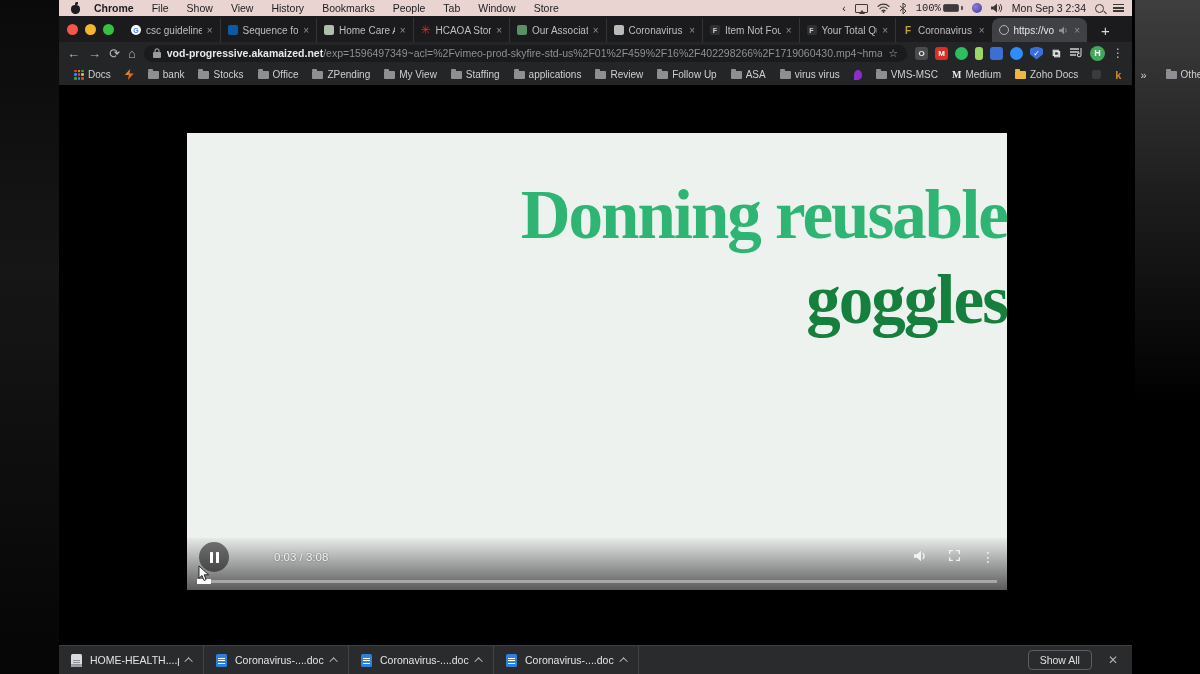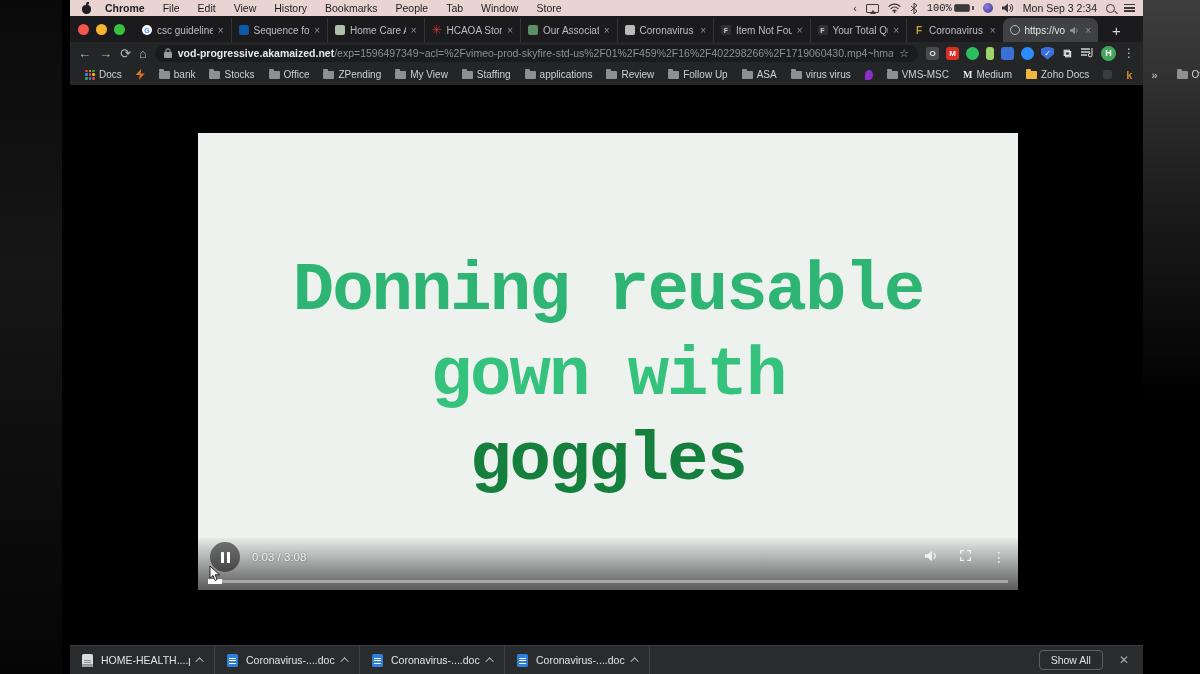--- a/index.html
+++ b/index.html
@@ -3,21 +3,21 @@
 <meta charset="utf-8">
 <style>
   * { margin:0; padding:0; box-sizing:border-box; }
   html,body { width:1200px; height:674px; background:#000; overflow:hidden;
               font-family:"Liberation Sans","DejaVu Sans",sans-serif; }
   .stage { position:relative; width:1200px; height:674px; background:#000; }
   .edge-left { position:absolute; left:0; top:0; width:62px; height:674px;
                background:linear-gradient(180deg,#0a0a0a,#161616 40%,#050505); }
   .edge-right { position:absolute; left:1135px; top:0; width:65px; height:674px;
                 background:linear-gradient(180deg,#3e3e3e,#1c1c1c 30%,#000 60%); }
-  .window { position:absolute; left:70px; top:0; width:1073px; height:674px; }
+  .window { position:absolute; left:59px; top:0; width:1073px; height:674px; }
 
   
   .menubar { position:absolute; left:0; top:0; width:100%; height:16px;
              background:#e9d4d2; display:flex; align-items:center;
              font-size:10.5px; color:#1d1d1f; padding:0 8px; }
   .menubar .mi { padding:0 9px; white-space:nowrap; }
   .menubar .app { font-weight:bold; }
   .mb-right { margin-left:auto; display:flex; align-items:center; gap:9px; }
   .apple { width:10px; height:11px; display:inline-block; position:relative; margin:0 4px; }
   .apple::before { content:''; position:absolute; left:0; top:2px; width:9px; height:9px;
@@ -106,26 +106,26 @@
   .k-ico { color:#c98a2f; font-weight:bold; font-size:11px; }
   .ghost-ico { width:9px; height:9px; border-radius:2px; background:#3a3b3d; }
   .bm-spacer { flex:1; }
   .chev2 { color:#cfd0d2; font-size:11px; padding:0 6px; }
   .bm-sep { width:1px; height:12px; background:#46474a; }
 
   
   .page { position:absolute; left:0; top:85px; width:100%; height:560px; background:#000; }
   .video { position:absolute; left:128px; top:48px; width:820px; height:457px;
            background:#eef2ef; overflow:hidden; }
-  .vtitle { padding-top:116px; text-align:center; font-weight:800;
-            font-family:Liberation Mono, monospace;
+  .vtitle { padding-top:40px; text-align:right; font-weight:800;
+            font-family:Liberation Serif, serif;
             font-size:69px; line-height:85px; letter-spacing:-2px; }
   .controls { position:absolute; left:0; bottom:0; width:100%; height:52px;
               background:linear-gradient(rgba(90,90,90,0.05), rgba(40,40,40,0.75));
-              display:flex; align-items:center; padding:0 12px 14px; color:#f2f2f2; }
+              display:flex; align-items:center; padding:0 12px 14px; color:#f2f2f2;gap:33px; }
   .pausebtn { width:30px; height:30px; border-radius:50%; background:rgba(0,0,0,0.5);
               display:flex; align-items:center; justify-content:center; gap:3px; position:relative; }
   .pausebtn i { width:3px; height:11px; background:#fff; border-radius:0.5px; }
   .vtime { font-size:11.5px; margin-left:12px; text-shadow:0 0 2px rgba(0,0,0,.5); }
   .vright { margin-left:auto; display:flex; align-items:center; gap:20px; }
   .progress { position:absolute; left:10px; right:10px; bottom:7px; height:3px;
               background:rgba(255,255,255,0.38); }
   .played { position:absolute; left:0; top:-1px; height:5px; width:14px; background:#fff; }
   .cursor { position:absolute; left:11px; top:432px; z-index:5; }
 
@@ -157,21 +157,21 @@
 <div class="stage">
   <div class="edge-left"></div>
   <div class="edge-right"></div>
 
   <div class="window">
 
     <div class="menubar">
       <span class="apple"></span>
       <span class="mi app">Chrome</span>
       <span class="mi">File</span>
-      <span class="mi">Edit</span>
+      <span class="mi">Show</span>
       <span class="mi">View</span>
       <span class="mi">History</span>
       <span class="mi">Bookmarks</span>
       <span class="mi">People</span>
       <span class="mi">Tab</span>
       <span class="mi">Window</span>
       <span class="mi">Store</span>
       <span class="mb-right">
         <span class="mb-ico">‹</span>
         <span class="screen-ico mb-ico"></span>
@@ -395,21 +395,20 @@
       <span class="bm">
           <span class="folder"></span>
           <span>Other Bookmarks</span>
         </span>
     </div>
 
     <div class="page">
       <div class="video" style="background: rgb(238, 242, 239);">
         <div class="vtitle">
           <div style="color: rgb(47, 181, 115);">Donning reusable</div>
-          <div style="color: rgb(53, 194, 125);">gown with</div>
           <div style="color: #15803d;">goggles</div>
         </div>
         <div class="controls">
           <span class="pausebtn">
               <i></i>
               <i></i>
             </span>
           <span class="vtime">0:03 / 3:08</span>
           <span class="vright">
             <span>

